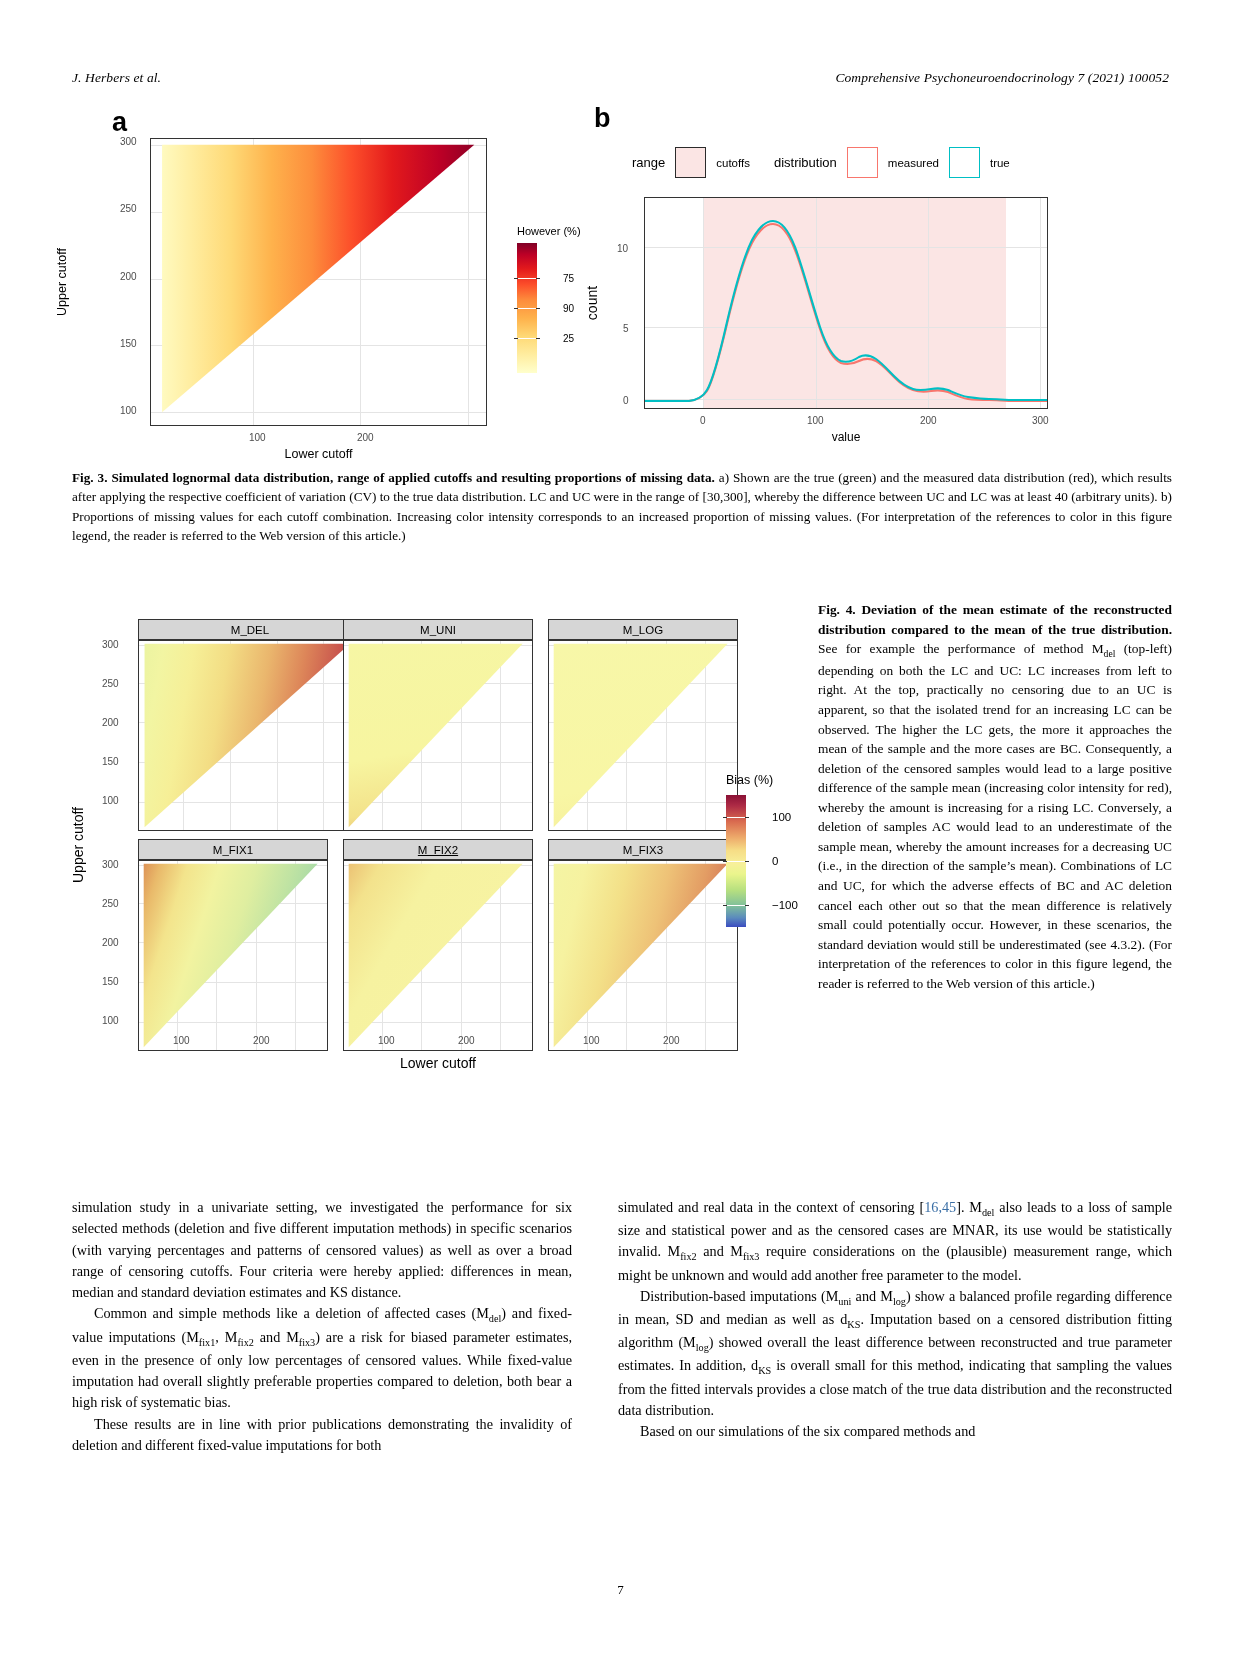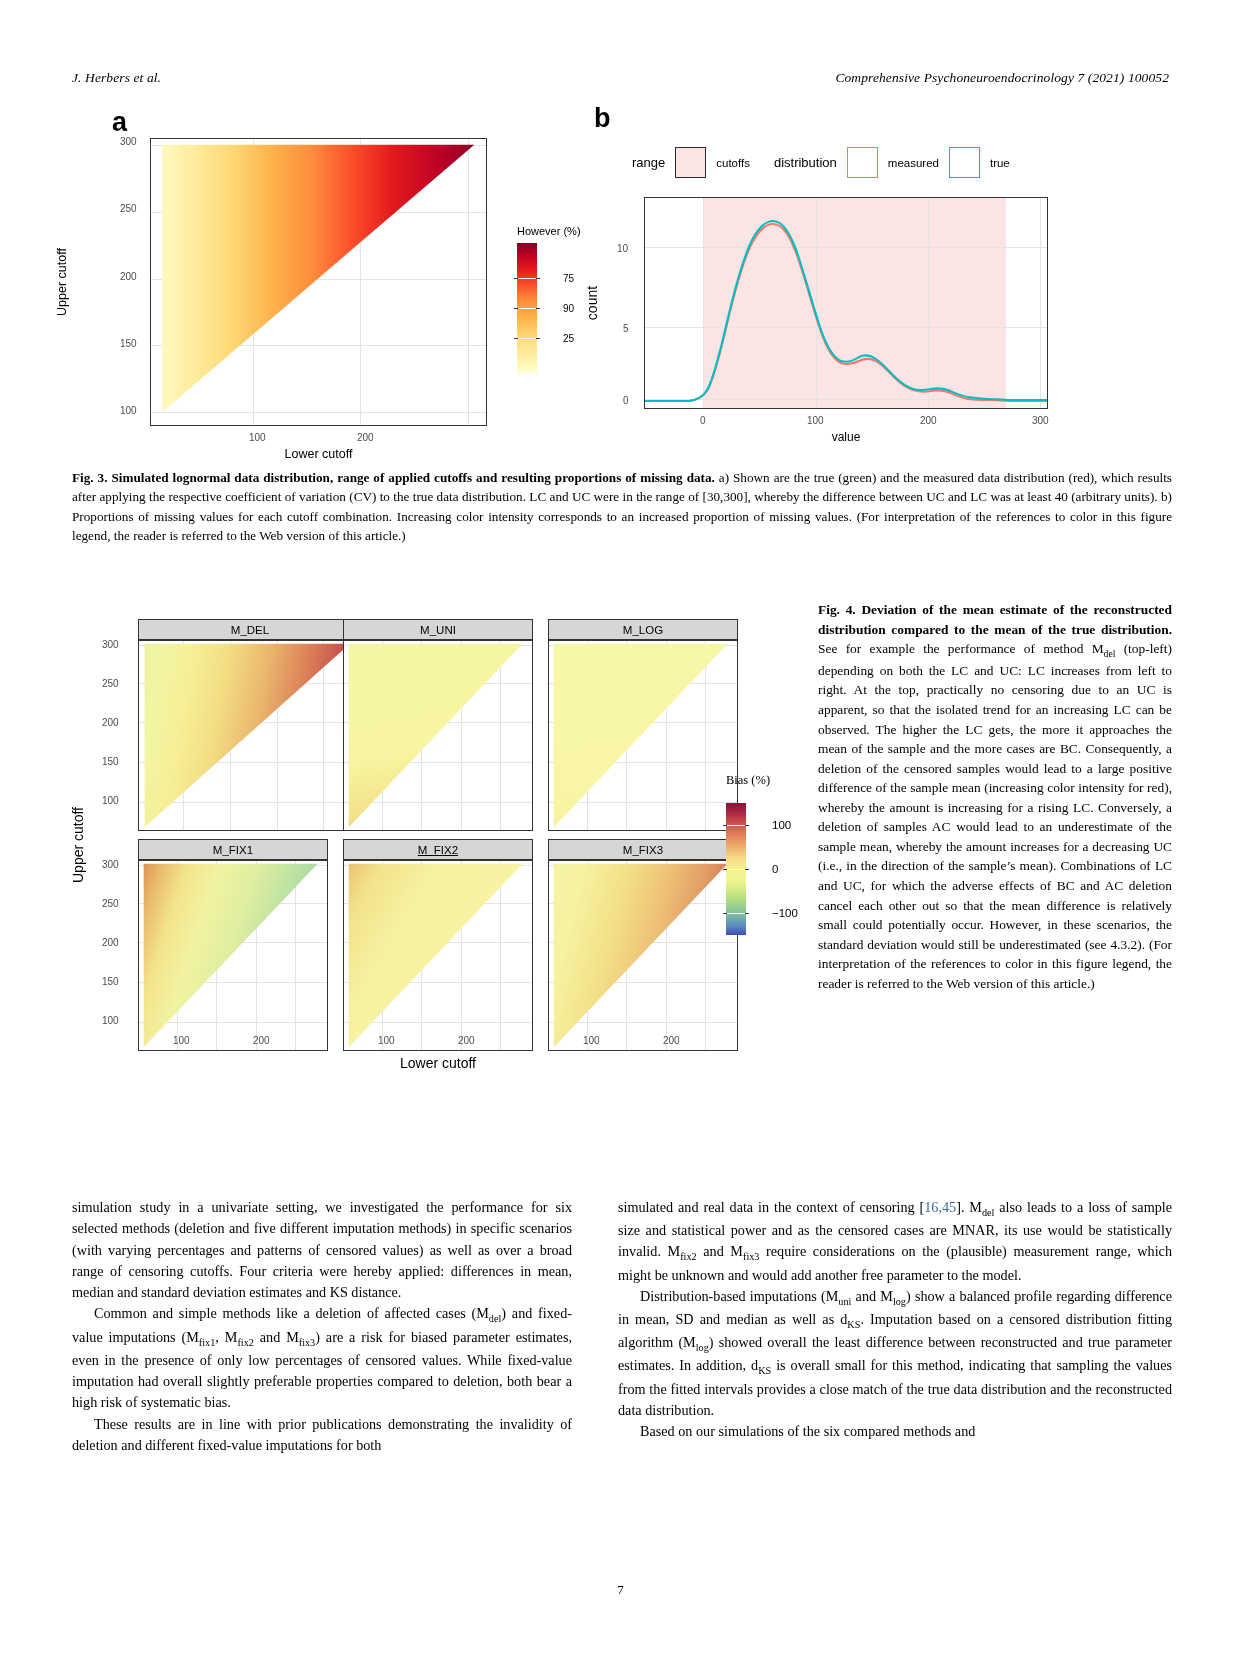--- a/index.html
+++ b/index.html
@@ -92,21 +92,21 @@
   }
   .facet-body { position:relative; border:1.2px solid #333; border-top:none; background:#fff; overflow:hidden; }
   .facet-tri { position:absolute; left:0; top:0; width:100%; height:100%;
     -webkit-clip-path: polygon(2.5% 1.5%, 95.0% 1.5%, 2.5% 98.5%);
     clip-path: polygon(2.5% 1.5%, 95.0% 1.5%, 2.5% 98.5%); }
 
   #fig4-ytitle { position:absolute; left:6px; top:250px; transform:translate(-50%,-50%) rotate(-90deg); font-size:14px; }
   #fig4-xtitle { position:absolute; left:75px; width:620px; bottom:-4px; text-align:center; font-size:14px; }
 
   #fig4-legend { position:absolute; left:654px; top:178px; width:110px; }
-  #fig4-legend .lg-title { font-family:Liberation Serif, serif; font-size:12.5px; margin-bottom:15px; }
+  #fig4-legend .lg-title { font-family:Liberation Sans, sans-serif; font-size:12.5px; margin-bottom:8px; }
   #bbar { background:linear-gradient(to top,
       #3b4cc0 0%, #5b8bbd 7%, #7fbf9b 16%, #b7e07f 28%, #eaf58c 40%,
       #f7f09a 48%, #f6dd86 58%, #eda96a 68%, #d96a4f 80%, #ad2a45 92%, #8a1135 100%); }
 
   
   #body-left { position:absolute; top:1197px; left:72px; width:500px; }
   #body-right { position:absolute; top:1197px; left:618px; width:554px; }
   .body-text { font-size:14.2px; line-height:1.5; text-align:justify; font-family:"Liberation Serif", serif; }
   .body-text p { margin:0; text-indent:0; }
   .body-text p + p { text-indent:22px; }

